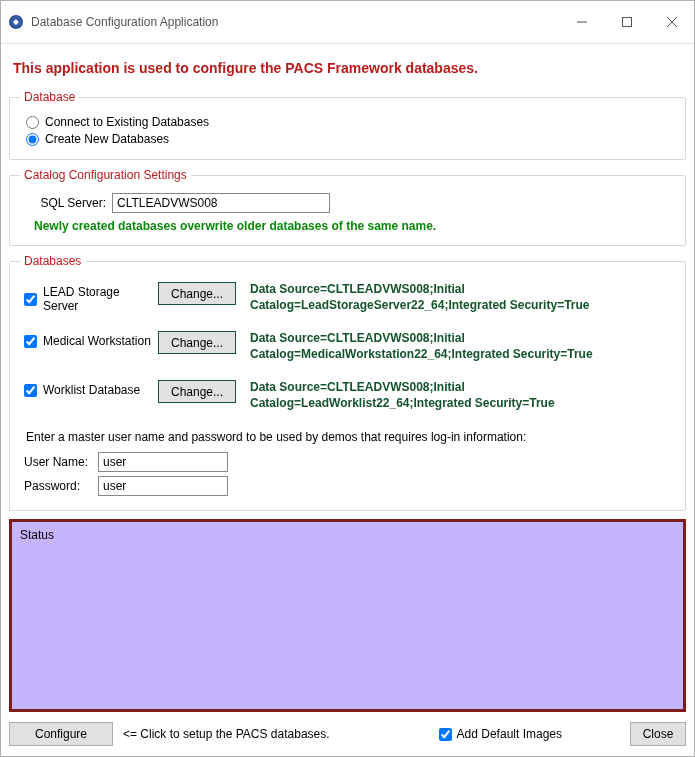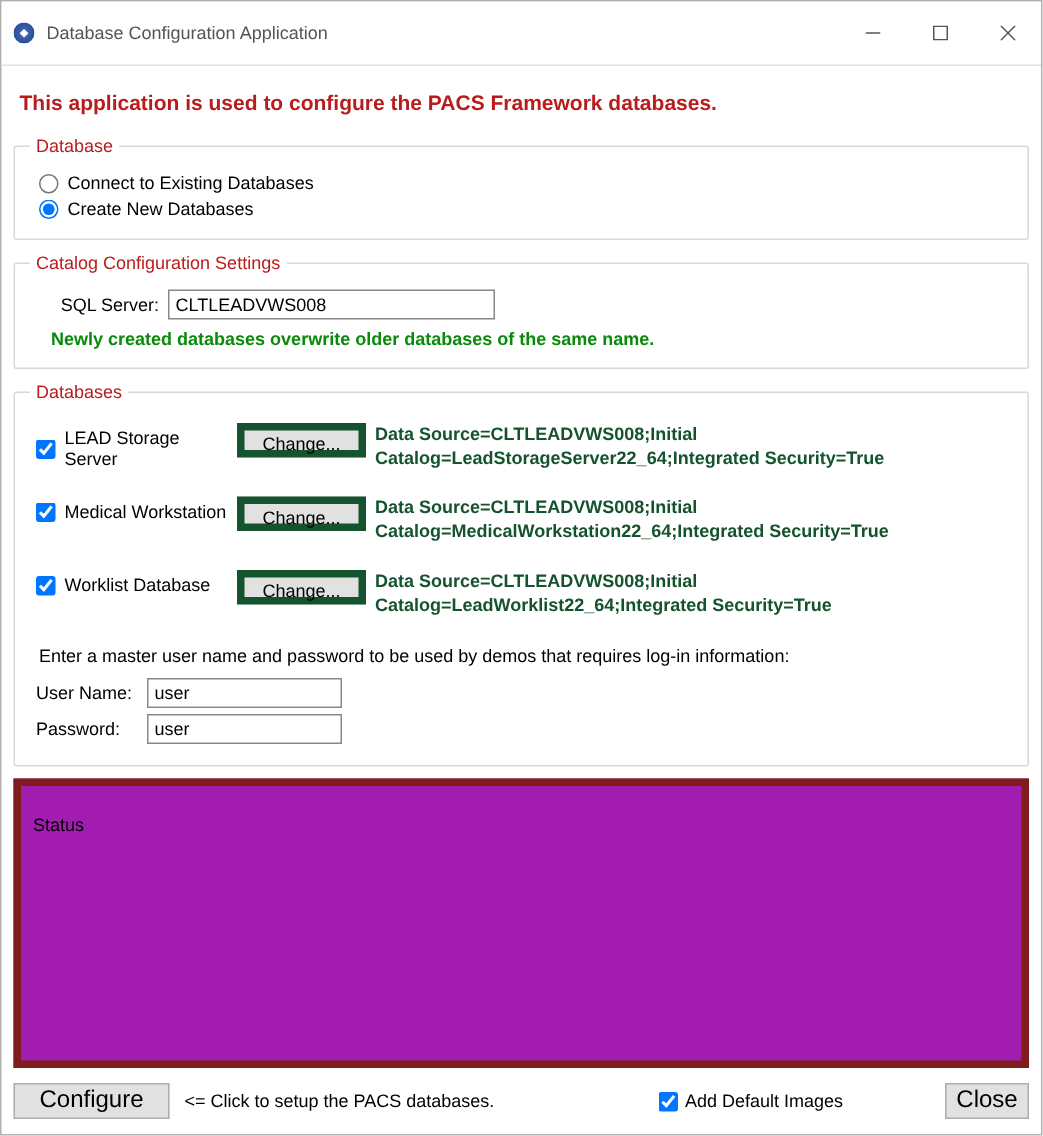--- a/index.html
+++ b/index.html
@@ -103,59 +103,59 @@
       width: 138px;
       display: flex;
       align-items: center;
       padding-top: 3px;
     }
     .db-check-cell input { margin-right: 6px; margin-left: 4px; }
     button.small-btn {
       font-family: inherit;
       font-size: 12px;
       background: #e1e1e1;
-      border: 5px solid #14532d;
+      border: 1px solid #14532d;
       padding: 2px 12px;
       min-width: 72px;
       height: 23px;
       cursor: pointer;
     }
     .db-btn-cell { width: 88px; padding-top: 0; }
     .db-conn {
       flex: 1;
       color: #14532d;
       font-weight: bold;
       font-size: 12px;
       padding-left: 4px;
       line-height: 1.3;
     }
     .master-note { margin: 10px 0 8px 6px; }
     .cred-row { display: flex; align-items: center; margin: 4px 0 4px 4px; }
     .cred-label { width: 74px; }
     .status-box {
-      border: 5px solid #7f1d1d;
+      border: 3px solid #7f1d1d;
       flex: 1;
       margin-bottom: 6px;
-      padding: 19px 8px;
-      background: #a21caf;
+      padding: 6px 8px;
+      background: #c4b5fd;
       overflow: auto;
     }
     .footer {
       display: flex;
       align-items: center;
       padding: 4px 0 2px 0;
       gap: 8px;
     }
     .footer-hint { margin-left: 2px; }
     .footer-spacer { flex: 1; }
     .footer-check { display: flex; align-items: center; margin-right: 60px; }
     .footer-check input { margin-right: 5px; }
     button.footer-btn {
       font-family: inherit;
-      font-size: 16px;
+      font-size: 12px;
       background: #e1e1e1;
       border: 1px solid #adadad;
       width: 104px;
       height: 24px;
       cursor: pointer;
     }
     input[type="radio"], input[type="checkbox"] {
       width: 13px; height: 13px;
     }
   </style>

